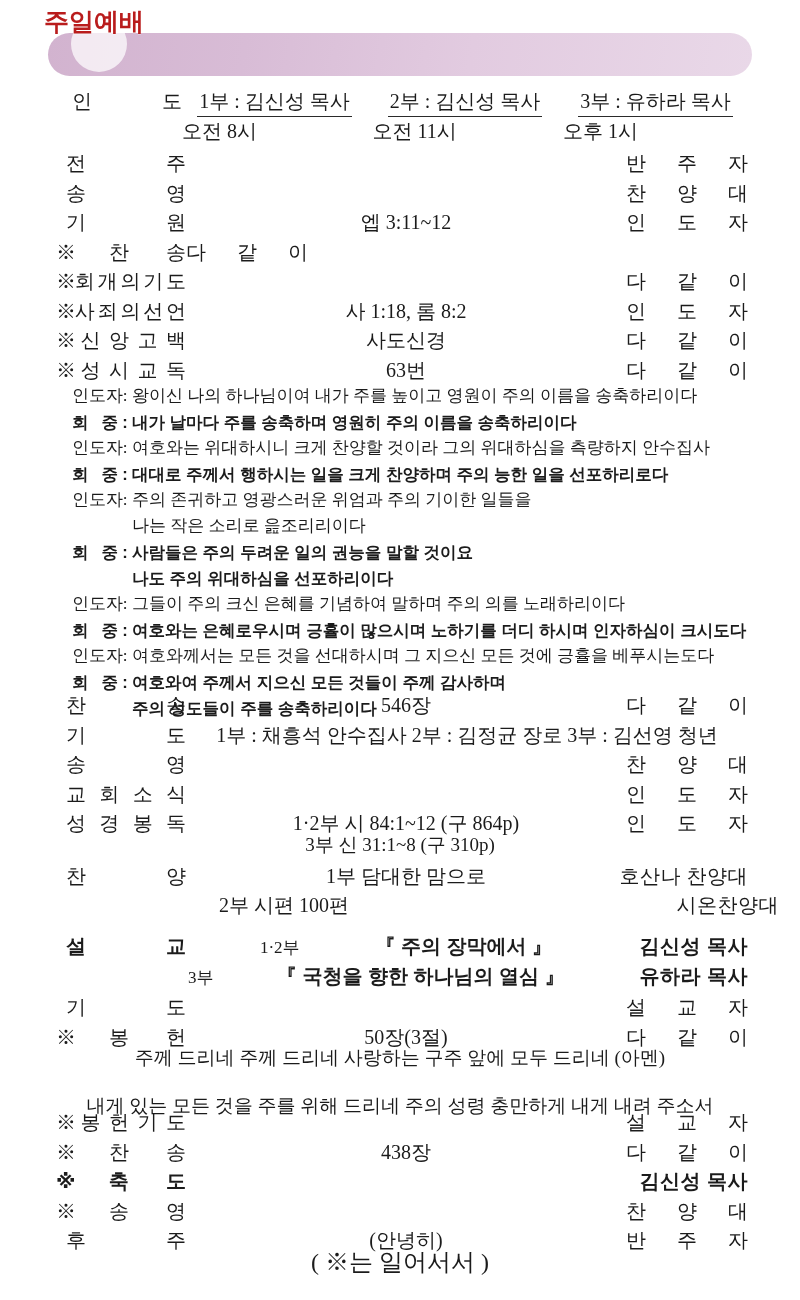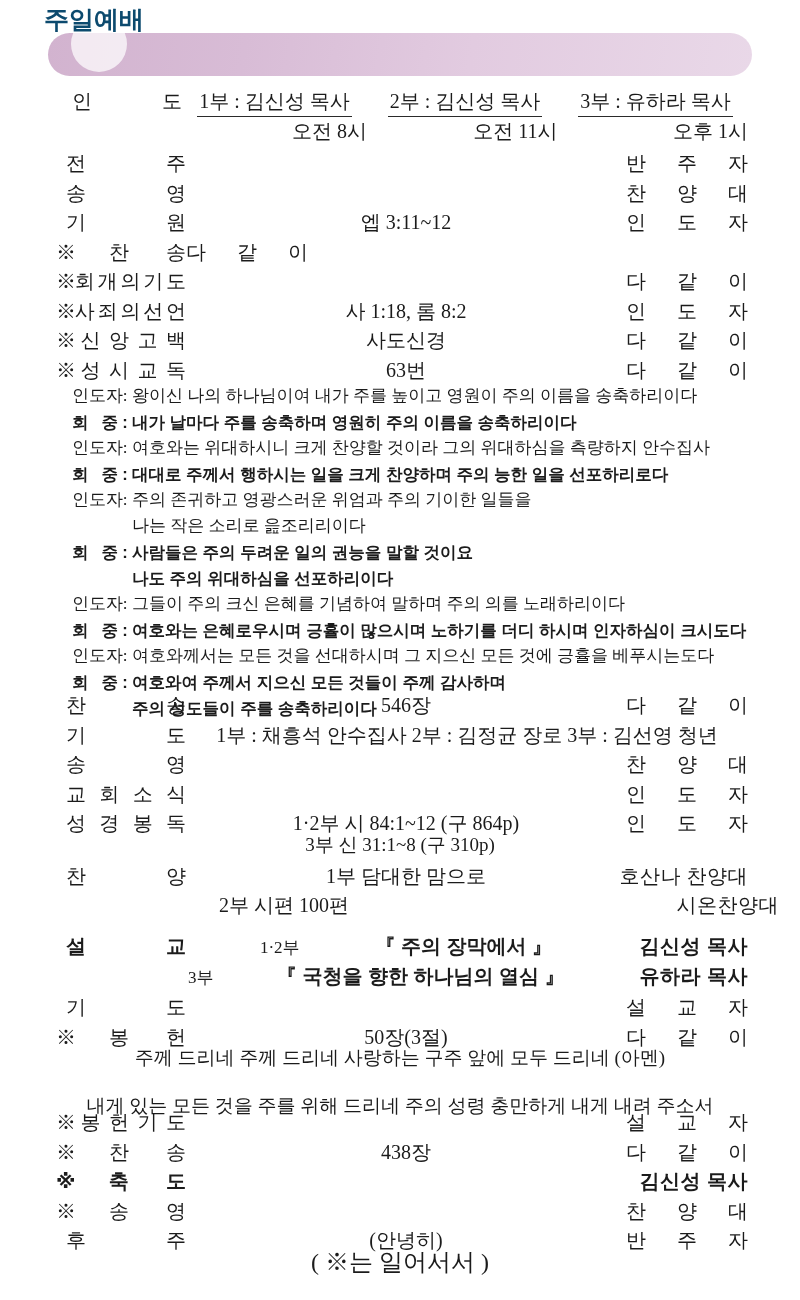--- a/index.html
+++ b/index.html
@@ -41,25 +41,25 @@
     top: -17px;
     width: 56px;
     height: 56px;
     border-radius: 50%;
     background: rgba(255,255,255,0.72);
   }
   .banner-title {
     position: absolute;
     left: 44px;
     top: 5px;
-    font-family: Liberation Mono, monospace;
+    font-family: Liberation Sans, sans-serif;
     font-weight: bold;
     font-size: 25px;
     letter-spacing: 0px;
-    color: #0c4a6e;
+    color: #b91c1c;
     line-height: 33px;
     text-shadow: 0 1px 0 rgba(255,255,255,0.35);
   }
 
   
   .row {
     position: absolute;
     left: 0;
     width: 800px;
     height: 30px;
@@ -143,21 +143,21 @@
     display: flex;
     font-size: 20px;
   }
   .lead-times .spacer { width: 182px; flex: 0 0 auto; }
   .lead-times .cols {
     flex: 1 1 auto;
     display: flex;
     justify-content: space-between;
     padding-right: 52px;
   }
-  .lead-times .c { width: 185px; text-align: right; }
+  .lead-times .c { width: 185px; text-align: left; }
 
   
   .resp {
     position: absolute;
     left: 72px;
     width: 700px;
     font-size: 17px;
     line-height: 26px;
     white-space: nowrap;
   }

